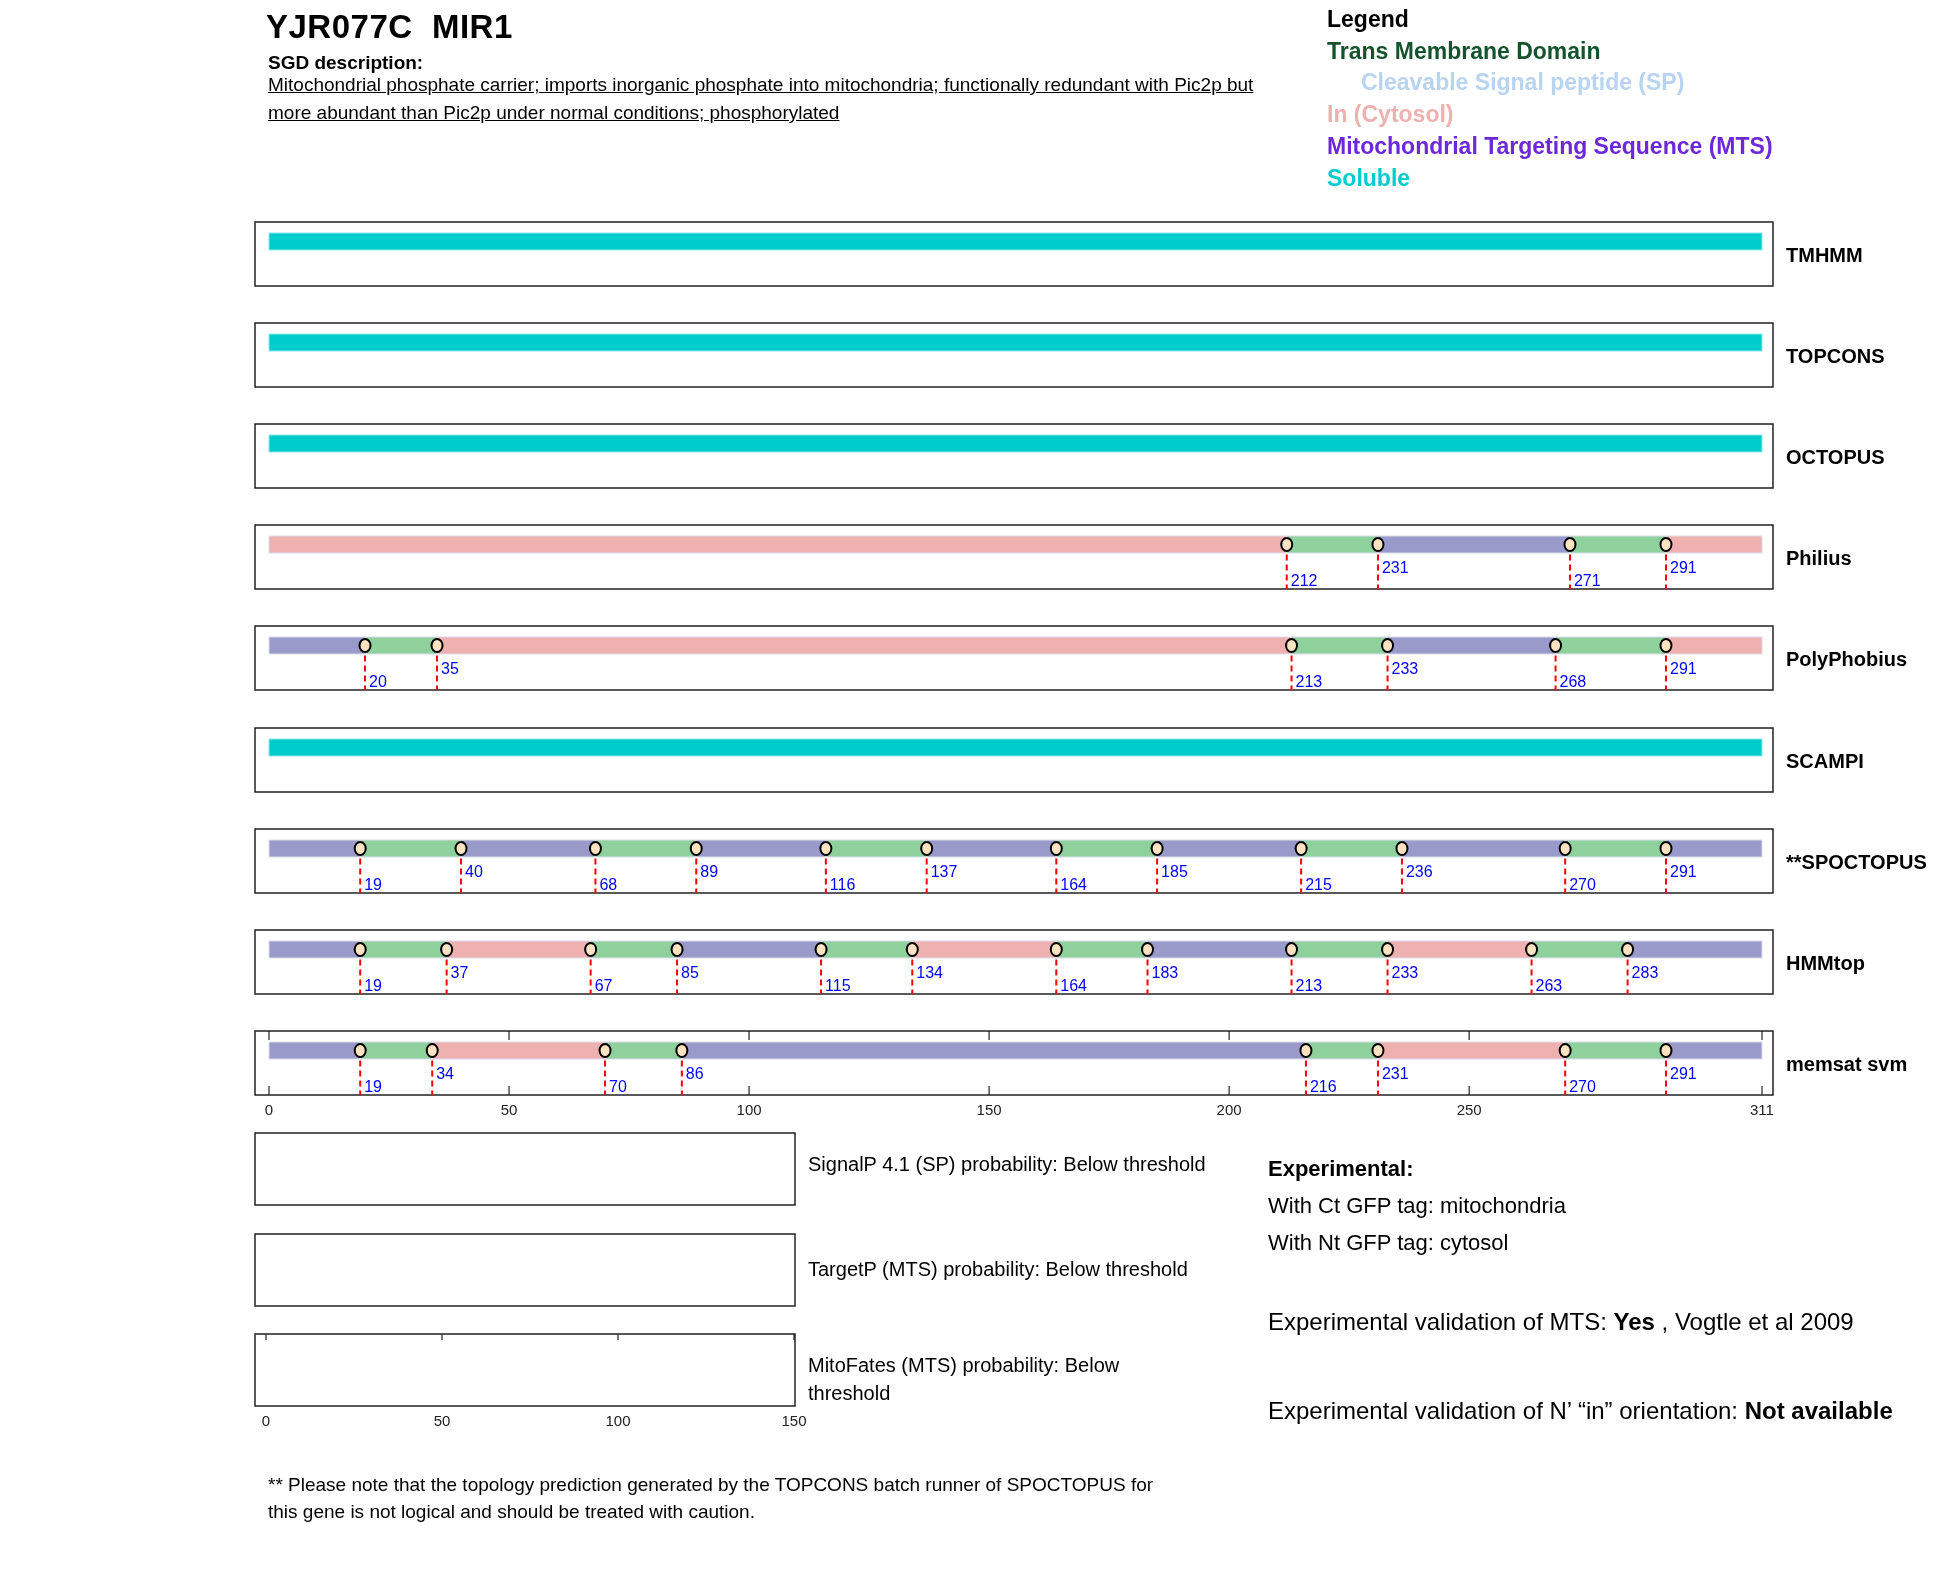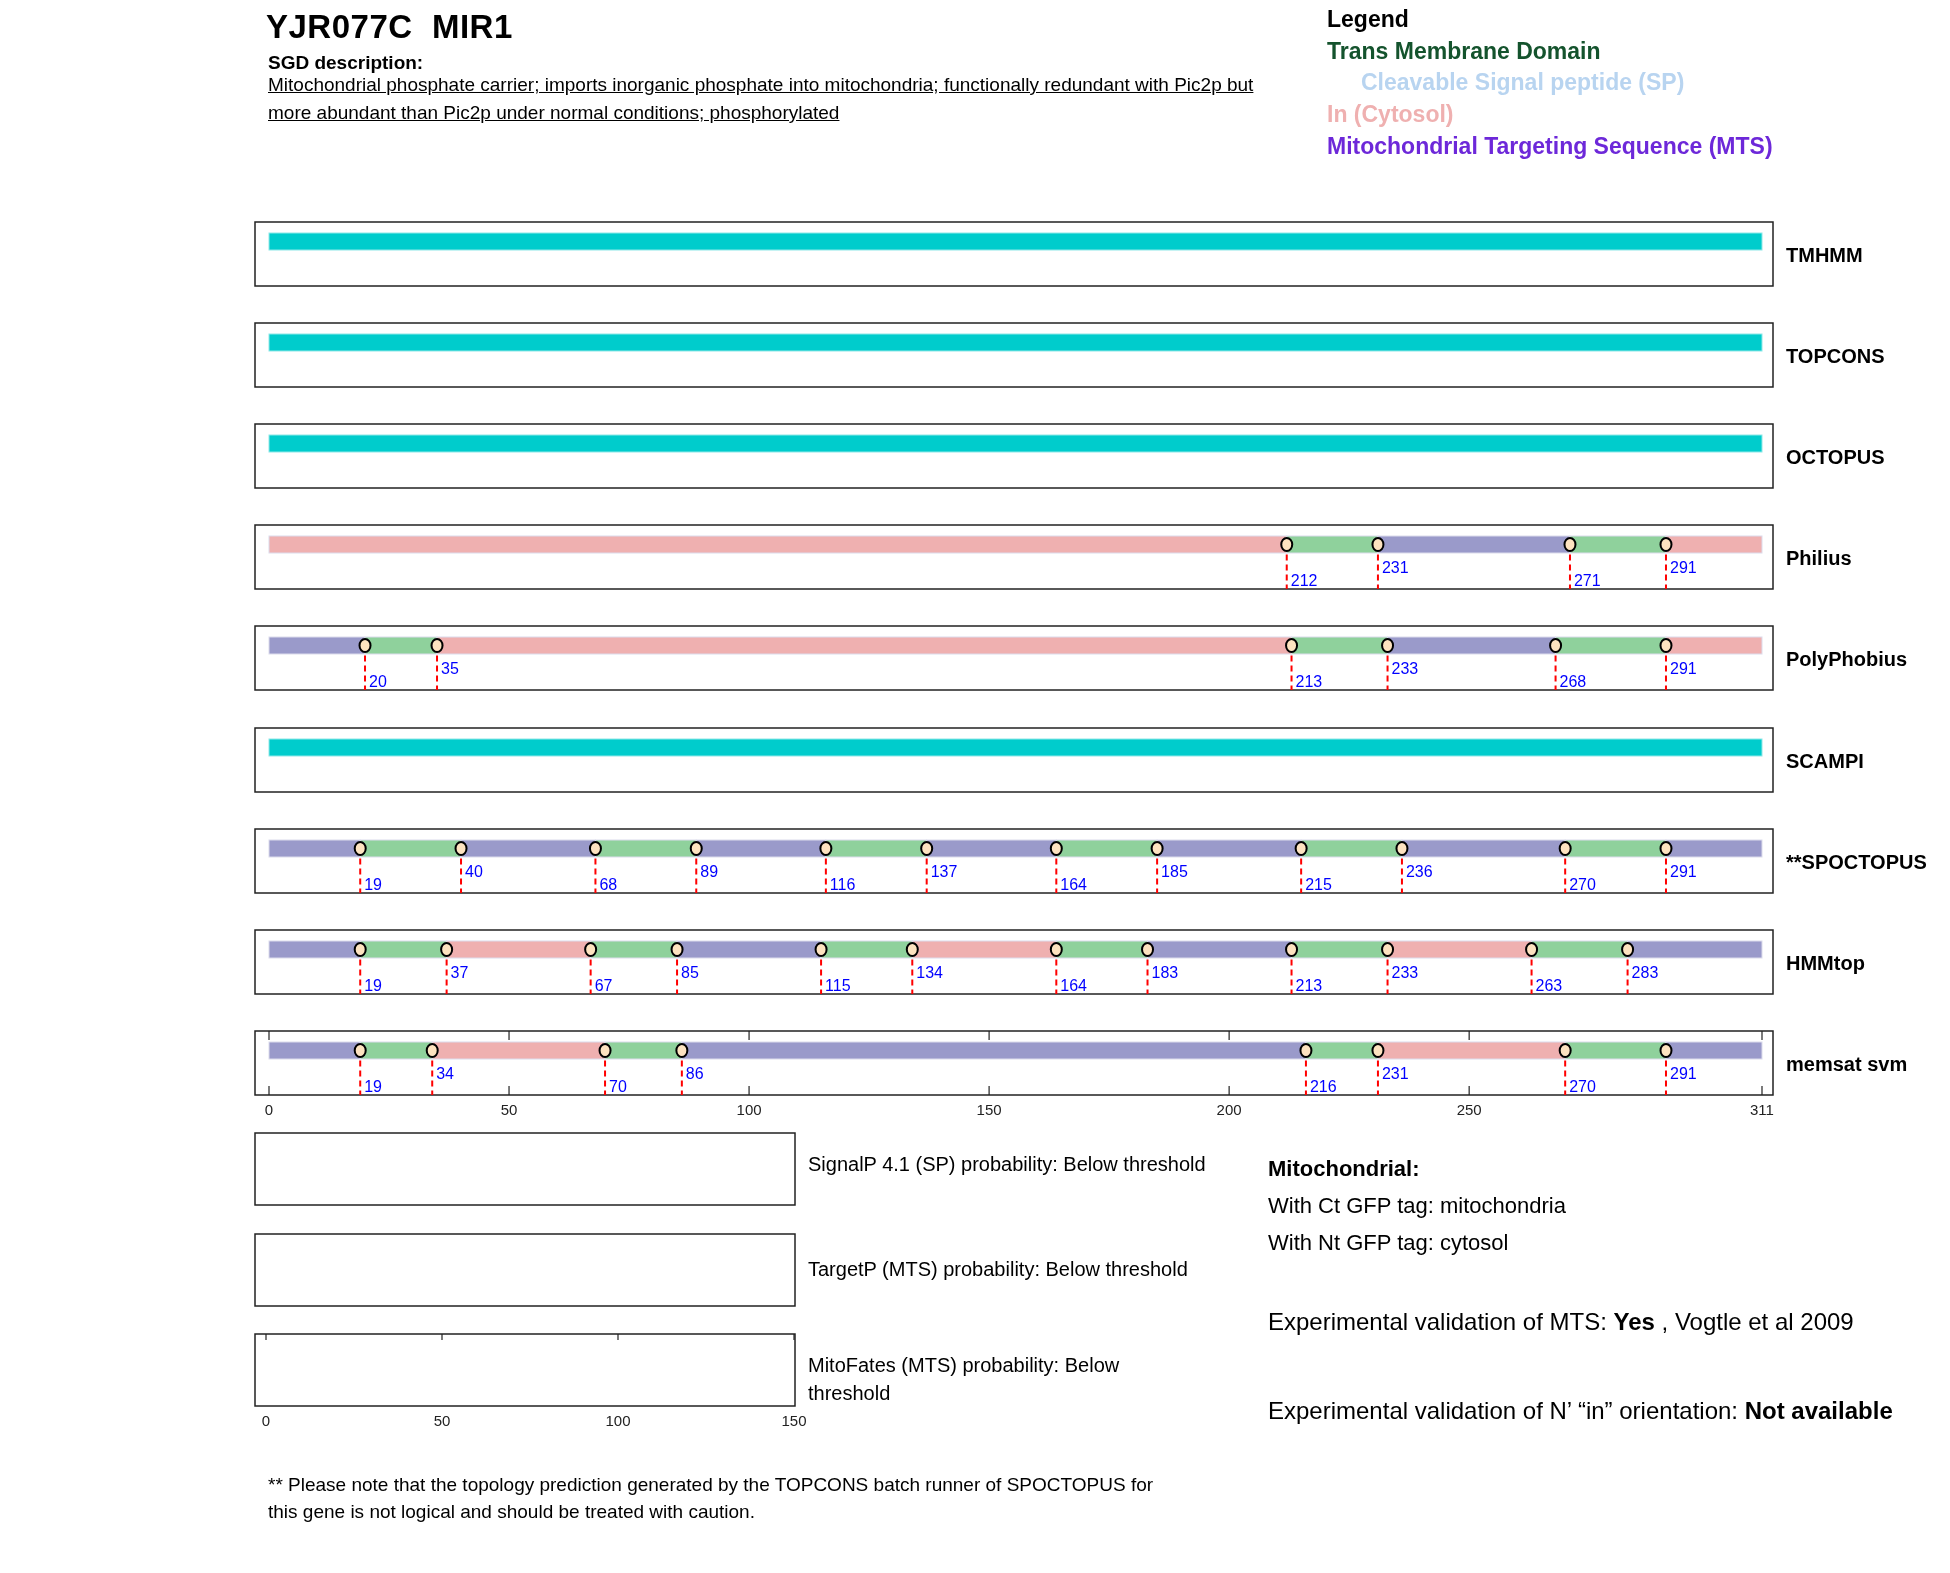--- a/index.html
+++ b/index.html
@@ -25,20 +25,21 @@
 <div id="title" class="abs">YJR077C  MIR1</div>
 <div id="sgd-label" class="abs">SGD description:</div>
 <div id="sgd-text" class="abs">Mitochondrial phosphate carrier; imports inorganic phosphate into mitochondria; functionally redundant with Pic2p but more abundant than Pic2p under normal conditions; phosphorylated</div>
 
 <div id="legend" class="abs">
   <div>Legend</div>
   <div class="legend-item" style="color: #14532d;">Trans Membrane Domain</div>
   <div class="legend-item" style="color: rgb(184, 212, 240); margin-left: 34px;">Cleavable Signal peptide (SP)</div>
   <div class="legend-item" style="color: rgb(239, 176, 176);">In (Cytosol)</div>
   <div class="legend-item" style="color: #6d28d9;">Mitochondrial Targeting Sequence (MTS)</div>
+  <div class="legend-item" style="color: rgb(0, 204, 204);">Soluble</div>
 </div>
 
 <svg id="chart" class="abs" style="left:0;top:0" width="1950" height="1573">
   <g id="tracks">
       <g>
         <rect x="255" y="222" width="1518" height="64" fill="#fff" stroke="#222" stroke-width="1.5"></rect>
         <rect x="269" y="233" width="1493" height="17" fill="#00cccc" stroke="#8ee8e8" stroke-width="1"></rect>
         <text x="1786" y="262" font-size="20" font-weight="bold" fill="#000">TMHMM</text>
       </g>
       <g>
@@ -290,21 +291,21 @@
         <text x="794" y="1426" font-size="15" text-anchor="middle" fill="#222">150</text>
       </g>
     </g>
 </svg>
 
 <div class="abs side-text" style="left:808px;top:1150px">SignalP 4.1 (SP) probability: Below threshold</div>
 <div class="abs side-text" style="left:808px;top:1255px">TargetP (MTS) probability: Below threshold</div>
 <div class="abs side-text" style="left:808px;top:1351px;width:370px">MitoFates (MTS) probability: Below threshold</div>
 
 <div id="loc" class="abs">
-  <div class="hdr">Mitochondrial:</div>
+  <div class="hdr">Experimental:</div>
   <div>With Ct GFP tag: mitochondria</div>
   <div>With Nt GFP tag: cytosol</div>
 </div>
 
 <div id="val1" class="abs"><span>Experimental validation of MTS: </span><b>Yes</b><span> , Vogtle et al 2009</span></div>
 <div id="val2" class="abs"><span>Experimental validation of N’ “in” orientation: </span><b>Not available</b></div>
 
 <div id="footnote" class="abs">** Please note that the topology prediction generated by the TOPCONS batch runner of SPOCTOPUS for this gene is not logical and should be treated with caution.</div>
 
 </body></html>

